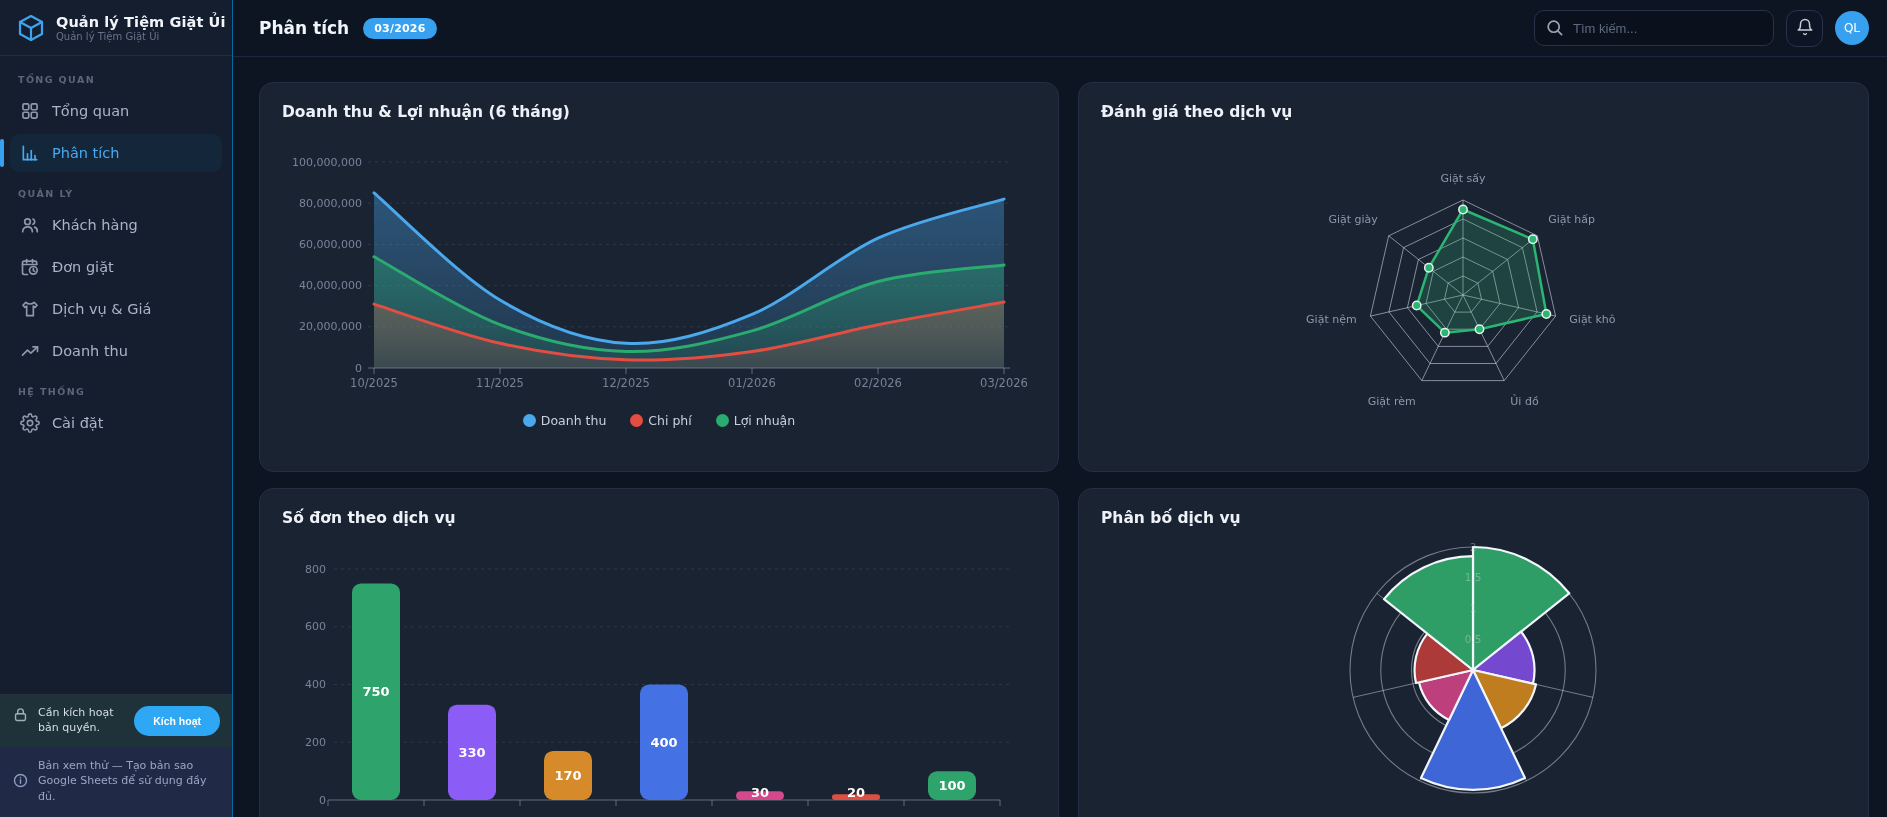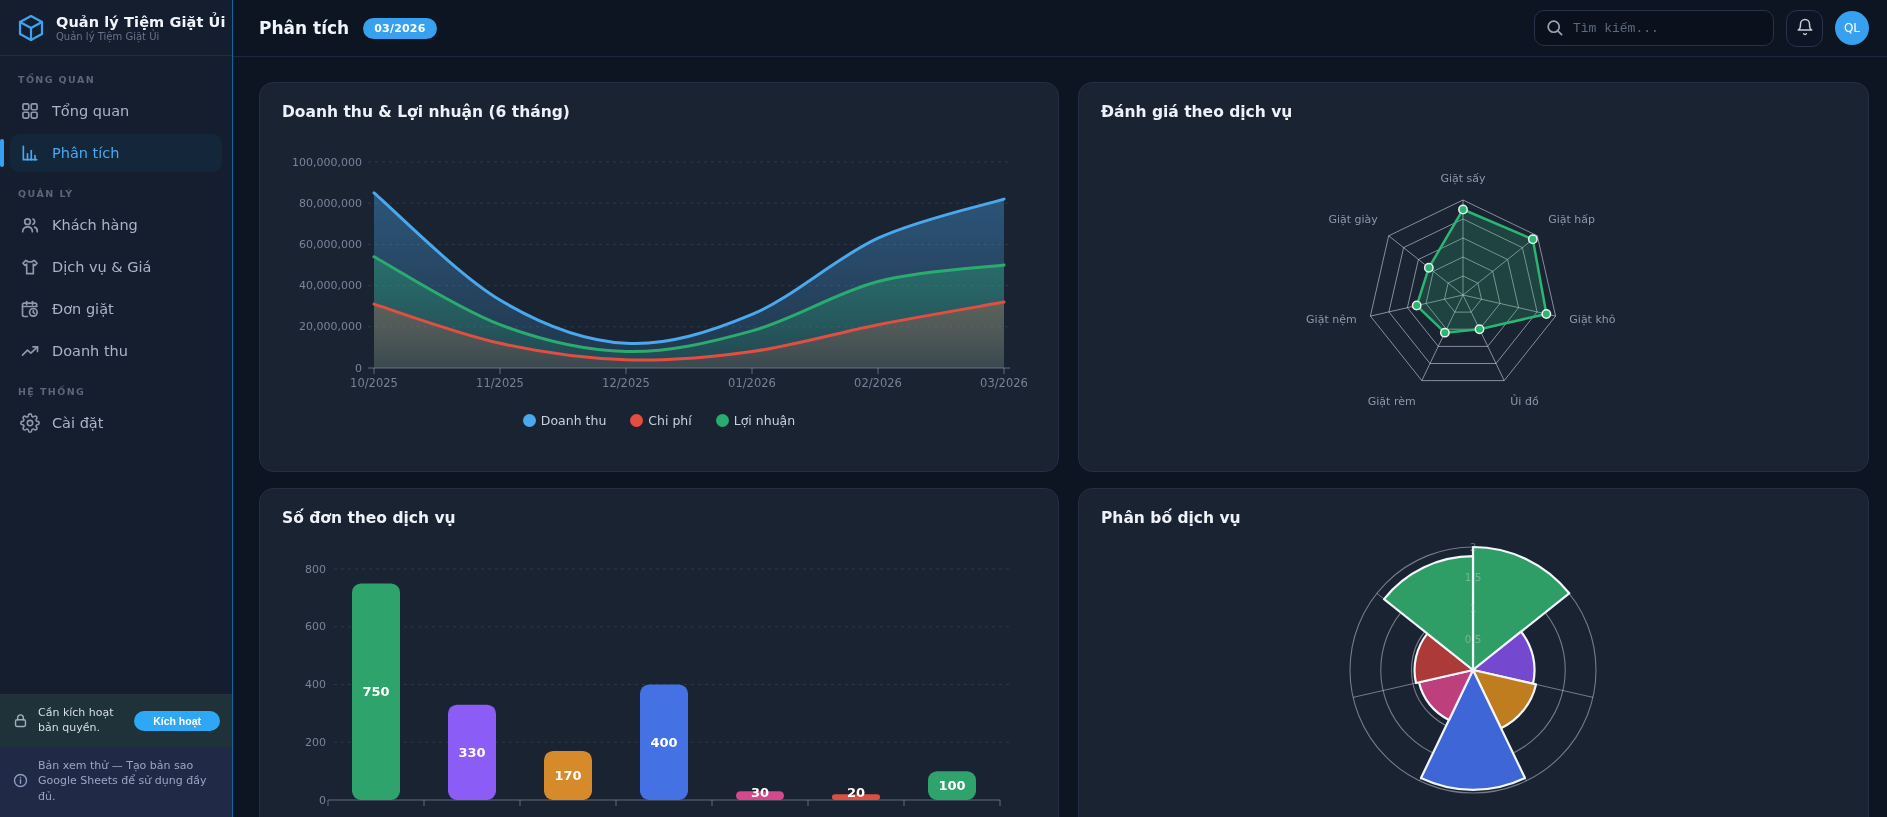--- a/index.html
+++ b/index.html
@@ -19,42 +19,42 @@
   .nav-label { font-size:9.5px; font-weight:bold; letter-spacing:1.4px; color:#5b6679;
     padding:12px 8px 7px 8px; }
   .nav-item { position:relative; display:flex; align-items:center; gap:12px; height:38px;
     padding:0 10px; border-radius:9px; color:#a9b4c6; font-size:14.5px; cursor:pointer; margin-bottom:4px; }
   .nav-item .nav-ico { display:flex; color:#8e99ad; }
   .nav-item.active { background:#14263a; color:#45aaf2; }
   .nav-item.active .nav-ico { color:#45aaf2; }
   .nav-item.active::before { content:""; position:absolute; left:-10px; top:5px; bottom:5px;
     width:4px; border-radius:4px; background:#38a1ef; }
   .sidebar-foot { flex:0 0 auto; }
-  .notice-license { display:flex; align-items:center; gap:9px; padding:11px 12px;
+  .notice-license { display:flex; gap:9px; padding:11px 12px;
     background:#1f323a; border-top:1px solid #26333f; }
   .notice-license .txt { font-size:11px; color:#d6dfe8; line-height:1.35; width:104px; }
   .lock-ico, .info-ico { color:#9fb0bd; display:flex; flex:0 0 auto; }
   .activate-btn { margin-left:auto; background:#2ea7f5; color:#fff; font-weight:bold;
     font-size:10.5px; border:none; border-radius:999px; padding:4px 19px; cursor:pointer; white-space:nowrap; }
   .notice-trial { display:flex; align-items:center; gap:9px; padding:11px 12px 13px 12px;
     background:#202945; }
   .notice-trial .txt { font-size:11px; color:#9aa6c4; line-height:1.4; }
   .info-ico { color:#8e9cc4; }
 
   
   .topbar { position:absolute; left:233px; right:0; top:0; height:57px; background:#0d1422;
     border-bottom:1px solid #1d2740; display:flex; align-items:center; padding:0 18px 0 26px; }
   .page-title { font-size:17px; font-weight:bold; color:#f2f6fb; }
   .month-badge { margin-left:14px; background:#38a1ef; color:#fff; font-size:11px; font-weight:bold;
     border-radius:999px; padding:4px 11px; letter-spacing:.2px; }
   .top-right { margin-left:auto; display:flex; align-items:center; gap:12px; }
   .searchbox { position:relative; width:240px; }
   .searchbox input { width:240px; height:36px; background:#0a101c; border:1px solid #27314a;
     border-radius:10px; color:#cfd7e4; font-size:13px; padding:0 12px 0 38px; outline:none;
-    font-family:Liberation Mono, monospace; }
+    font-family:Liberation Sans, sans-serif; }
   .searchbox input::placeholder { color:#5e6a80; }
   .search-ico { position:absolute; left:11px; top:8px; color:#98a3b6; }
   .bell-btn { width:37px; height:37px; border-radius:11px; border:1px solid #27314a;
     background:#0d1524; display:flex; align-items:center; justify-content:center; color:#c6cedb; cursor:pointer; }
   .avatar { width:34px; height:34px; border-radius:50%; background:#38a1ef; color:#fff;
     font-size:12px; font-weight:normal; display:flex; align-items:center; justify-content:center; cursor:pointer; }
 
   
   .main { position:absolute; left:233px; top:57px; right:0; bottom:auto; height:760px;
     padding:25px 18px 0 26px; display:grid; grid-template-columns:800px 791px;
@@ -121,37 +121,37 @@
               <path d="M3.2 20c0-3.8 2.7-5.8 5.8-5.8S14.8 16.2 14.8 20"></path>
             <path d="M15.5 4.9a3.3 3.3 0 0 1 0 6.2"></path>
               <path d="M17.5 14.6c2.2.6 3.3 2.6 3.3 5.4"></path>
           </svg>
         </span>
         <span>Khách hàng</span>
       </div>
       <div class="nav-item">
         <span class="nav-ico">
           <svg width="20" height="20" viewBox="0 0 24 24" fill="none" stroke="currentColor" stroke-width="2" stroke-linecap="round" stroke-linejoin="round">
-            <path d="M7 4 3.5 7.5 6 10l2-1.5V20h8V8.5L18 10l2.5-2.5L17 4c-1.5 1.4-3.2 2-5 2s-3.5-.6-5-2Z"></path>
-          </svg>
-        </span>
-        <span>Dịch vụ &amp; Giá</span>
-      </div>
-      <div class="nav-item">
-        <span class="nav-ico">
-          <svg width="20" height="20" viewBox="0 0 24 24" fill="none" stroke="currentColor" stroke-width="2" stroke-linecap="round" stroke-linejoin="round">
             <path d="M20 9V7a2 2 0 0 0-2-2H5a2 2 0 0 0-2 2v12a2 2 0 0 0 2 2h4"></path>
             <path d="M8 3v4"></path>
               <path d="M15 3v4"></path>
               <path d="M3 9h17"></path>
             <circle cx="16" cy="16" r="4.6"></circle>
               <path d="M16 14v2.2l1.6 1.1"></path>
           </svg>
         </span>
         <span>Đơn giặt</span>
+      </div>
+      <div class="nav-item">
+        <span class="nav-ico">
+          <svg width="20" height="20" viewBox="0 0 24 24" fill="none" stroke="currentColor" stroke-width="2" stroke-linecap="round" stroke-linejoin="round">
+            <path d="M7 4 3.5 7.5 6 10l2-1.5V20h8V8.5L18 10l2.5-2.5L17 4c-1.5 1.4-3.2 2-5 2s-3.5-.6-5-2Z"></path>
+          </svg>
+        </span>
+        <span>Dịch vụ &amp; Giá</span>
       </div>
       <div class="nav-item">
         <span class="nav-ico">
           <svg width="20" height="20" viewBox="0 0 24 24" fill="none" stroke="currentColor" stroke-width="2" stroke-linecap="round" stroke-linejoin="round">
             <path d="M3 17 9 11 13 14.5 21 7"></path>
               <path d="M15.5 7H21v5.5"></path>
           </svg>
         </span>
         <span>Doanh thu</span>
       </div>

